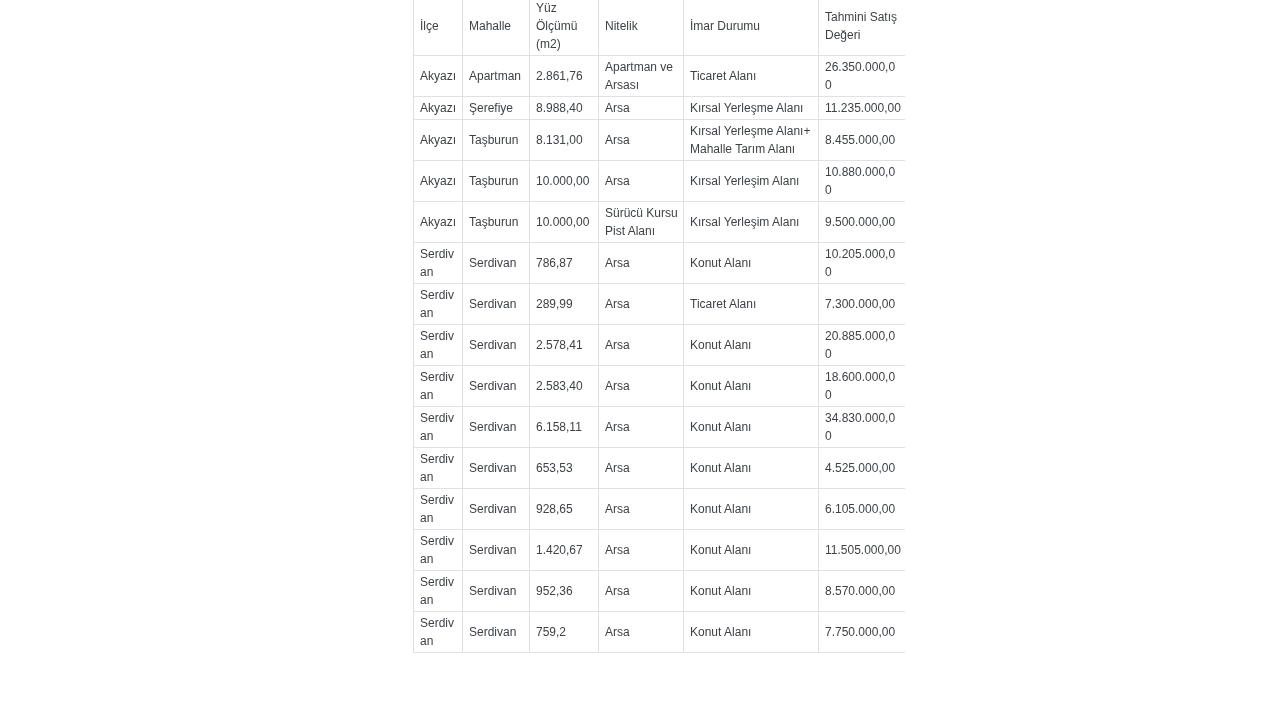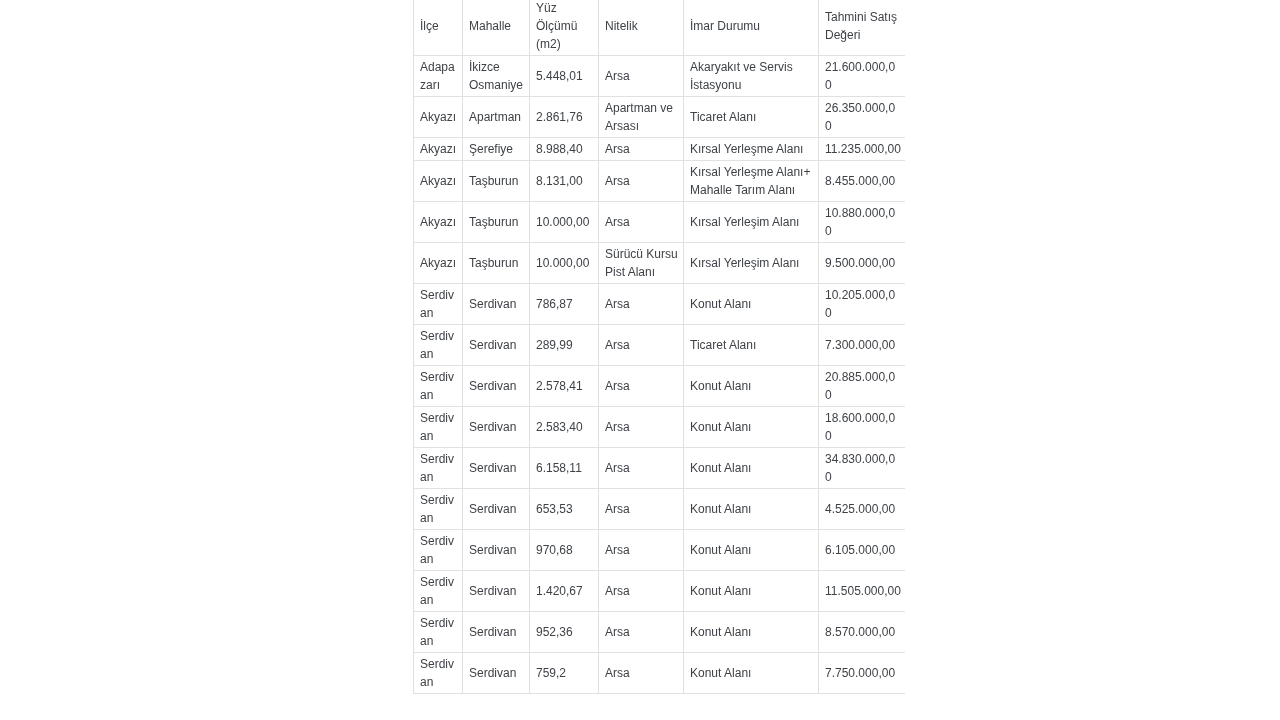--- a/index.html
+++ b/index.html
@@ -57,28 +57,20 @@
       <tr>
         <th class="c-ilce">İlçe</th>
         <th class="c-mahalle">Mahalle</th>
         <th class="c-yuzolcumu">Yüz Ölçümü (m2)</th>
         <th class="c-nitelik">Nitelik</th>
         <th class="c-imar">İmar Durumu</th>
         <th class="c-deger">Tahmini Satış Değeri</th>
       </tr>
     </thead>
     <tbody>
-        <tr>
-    <td class="c-ilce break">Adapazarı</td>
-    <td class="c-mahalle">İkizce Osmaniye</td>
-    <td class="c-yuzolcumu">5.448,01</td>
-    <td class="c-nitelik">Arsa</td>
-    <td class="c-imar">Akaryakıt ve Servis İstasyonu</td>
-    <td class="c-deger break">21.600.000,00</td>
-  </tr>
         <tr>
     <td class="c-ilce break">Akyazı</td>
     <td class="c-mahalle">Apartman</td>
     <td class="c-yuzolcumu">2.861,76</td>
     <td class="c-nitelik">Apartman ve Arsası</td>
     <td class="c-imar">Ticaret Alanı</td>
     <td class="c-deger break">26.350.000,00</td>
   </tr>
         <tr>
     <td class="c-ilce break">Akyazı</td>
@@ -156,21 +148,21 @@
     <td class="c-ilce break">Serdivan</td>
     <td class="c-mahalle">Serdivan</td>
     <td class="c-yuzolcumu">653,53</td>
     <td class="c-nitelik">Arsa</td>
     <td class="c-imar">Konut Alanı</td>
     <td class="c-deger break">4.525.000,00</td>
   </tr>
         <tr>
     <td class="c-ilce break">Serdivan</td>
     <td class="c-mahalle">Serdivan</td>
-    <td class="c-yuzolcumu">970,68</td>
+    <td class="c-yuzolcumu">928,65</td>
     <td class="c-nitelik">Arsa</td>
     <td class="c-imar">Konut Alanı</td>
     <td class="c-deger break">6.105.000,00</td>
   </tr>
         <tr>
     <td class="c-ilce break">Serdivan</td>
     <td class="c-mahalle">Serdivan</td>
     <td class="c-yuzolcumu">1.420,67</td>
     <td class="c-nitelik">Arsa</td>
     <td class="c-imar">Konut Alanı</td>

